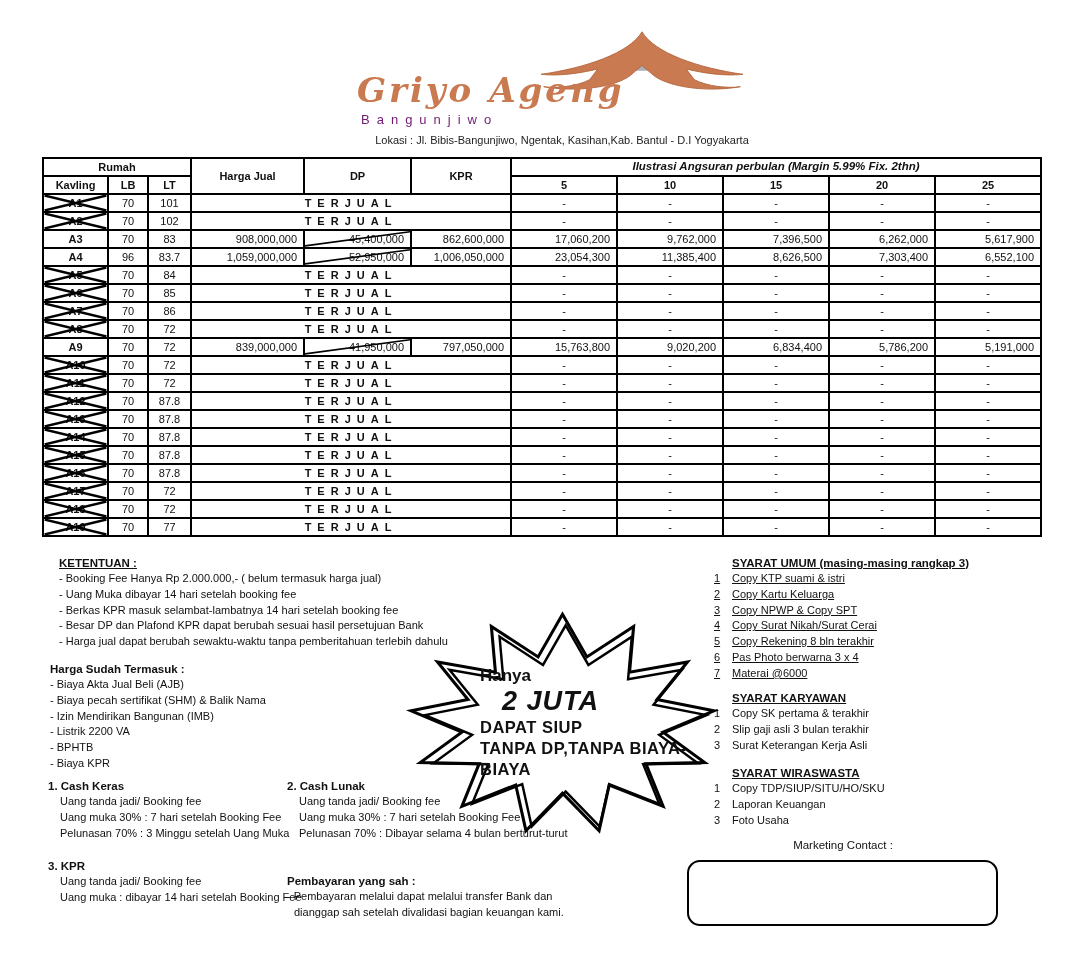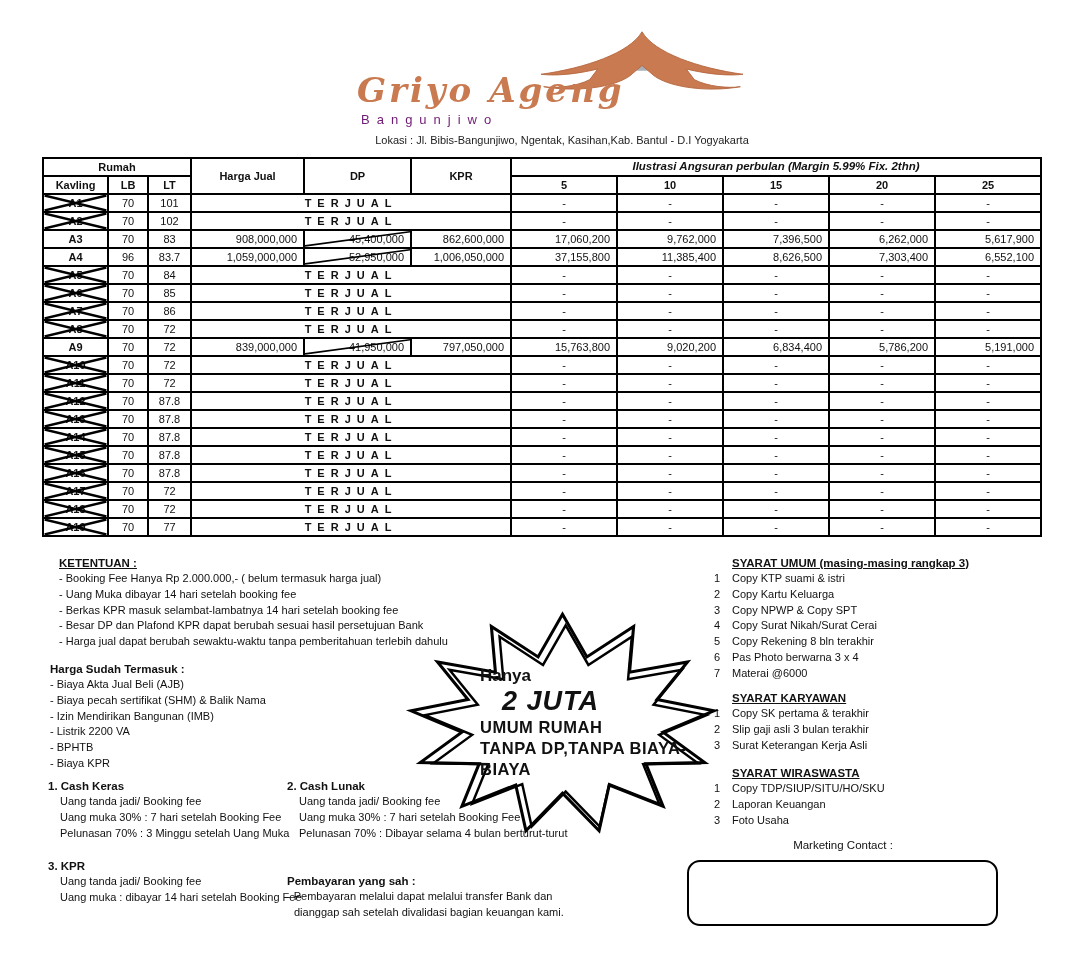--- a/index.html
+++ b/index.html
@@ -143,21 +143,21 @@
           </tr>
           <tr>
             <td class="c kav rel"><span>A4</span></td>
             <td class="c"><span>96</span></td>
             <td class="c"><span>83.7</span></td>
             <td class="money"><span>1,059,000,000</span></td>
             <td class="money rel"><span>52,950,000</span><svg class="ovl" viewBox="0 0 100 100" preserveAspectRatio="none">
                 <path d="M0,93 L100,5" stroke="#000" fill="none" vector-effect="non-scaling-stroke" stroke-width="1.6"></path>
               </svg></td>
             <td class="money"><span>1,006,050,000</span></td>
-            <td class="money"><span>37,155,800</span></td>
+            <td class="money"><span>23,054,300</span></td>
             <td class="money"><span>11,385,400</span></td>
             <td class="money"><span>8,626,500</span></td>
             <td class="money"><span>7,303,400</span></td>
             <td class="money"><span>6,552,100</span></td>
           </tr>
           <tr>
             <td class="c kav rel"><span>A5</span><svg class="ovl" viewBox="0 0 100 100" preserveAspectRatio="none">
                 <path d="M1,3 L99,97 M99,3 L1,97" stroke="#000" fill="none" vector-effect="non-scaling-stroke" stroke-width="2.4"></path>
               </svg></td>
             <td class="c"><span>70</span></td>
@@ -405,21 +405,21 @@
         <div class="list-line">Uang muka  : dibayar 14 hari setelah Booking Fee</div>
       </div>
   </div>
 
   <div class="abs" style="left:287px; top:873px;">
     <div class="sec-title">Pembayaran yang sah :</div>
     <div class="list-line">- Pembayaran melalui dapat melalui transfer Bank dan</div>
     <div class="list-line pemb-line2">dianggap sah setelah divalidasi bagian keuangan kami.</div>
   </div>
 
-  <div class="abs numlist" style="left:714px; top:555px;">
+  <div class="abs numlist" style="left:714px; top:555px;text-decoration:underline;">
     <div class="sec-title u" style="padding-left:18px;">SYARAT UMUM (masing-masing rangkap 3)</div>
     <div>
         <div class="list-line">
           <span class="num">1</span>
           <span>Copy KTP suami &amp; istri</span>
         </div>
         <div class="list-line">
           <span class="num">2</span>
           <span>Copy Kartu Keluarga</span>
         </div>
@@ -487,21 +487,21 @@
       <g fill="#ffffff" stroke="#000" stroke-width="3" stroke-linejoin="miter">
         <polygon points="155,2 179,44 225,14 221,59 278,49 248,86 304,97 254,118 295,148 237,149 254,191 201,170 191,215 155,178 119,215 109,170 56,191 73,149 15,148 56,118 6,97 62,86 32,49 89,59 85,14 131,44"></polygon>
       </g>
       <g fill="none" stroke="#000" stroke-width="2.6" transform="translate(14,11) scale(0.93)">
         <polygon points="155,2 179,44 225,14 221,59 278,49 248,86 304,97 254,118 295,148 237,149 254,191 201,170 191,215 155,178 119,215 109,170 56,191 73,149 15,148 56,118 6,97 62,86 32,49 89,59 85,14 131,44"></polygon>
       </g>
     </svg>
     <div class="star-text">
       <div class="star-l1">Hanya</div>
       <div class="star-l2">2 JUTA</div>
-      <div class="star-l3">UMUM RUMAH</div>
+      <div class="star-l3">DAPAT SIUP</div>
       <div class="star-l4">TANPA DP,TANPA BIAYA-</div>
       <div class="star-l5">BIAYA</div>
     </div>
   </div>
 
   <div class="marketing-label">Marketing Contact :</div>
   <div class="marketing-box"></div>
 
 </div>
 

